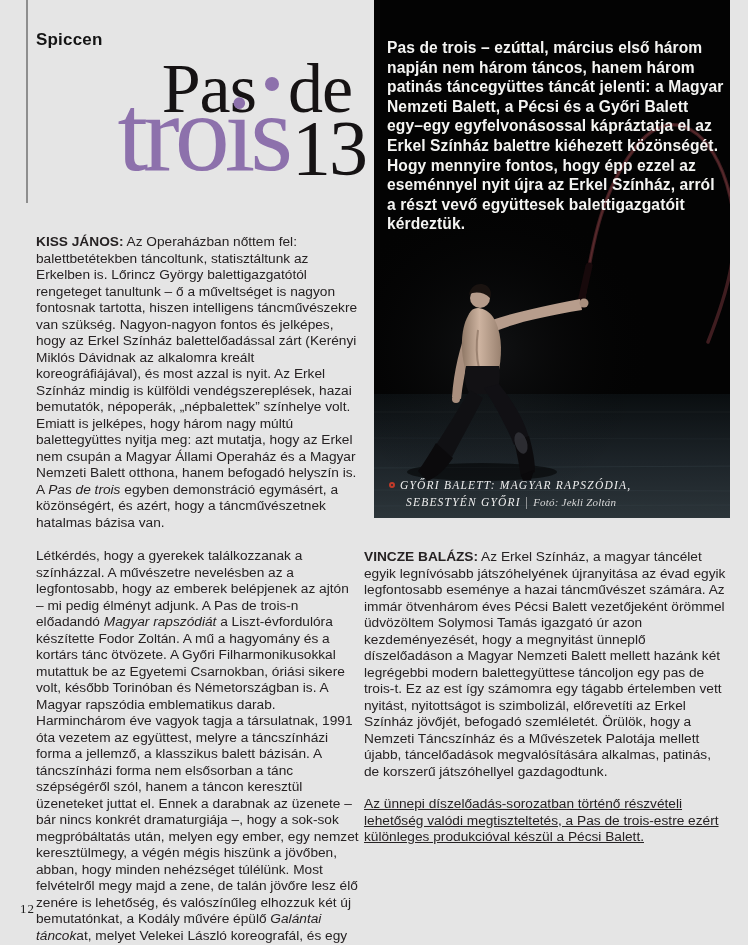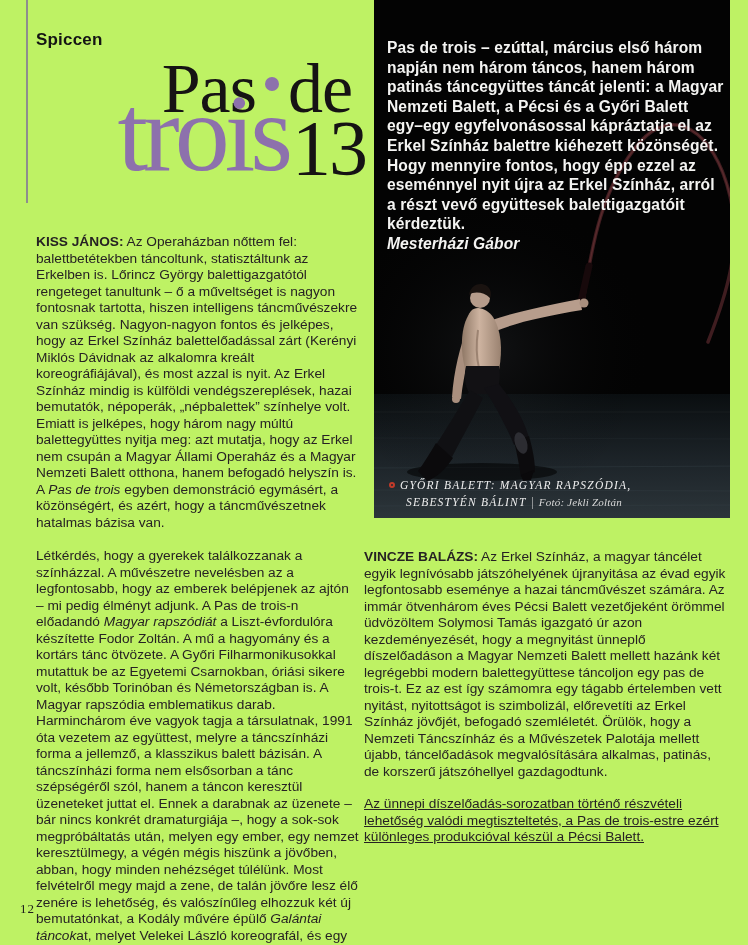--- a/index.html
+++ b/index.html
@@ -4,21 +4,21 @@
 <style>
   :root{
     --purple:#8d71ac;
     --marker-red:#c23b2a;
     --ink:#262223;
   }
   *{margin:0;padding:0;box-sizing:border-box;}
   html,body{background:#555;}
   body{font-family:"Liberation Sans",sans-serif;}
   .page{
-    position:relative;width:748px;height:945px;background:#bef264;
+    position:relative;width:748px;height:945px;background:#e5e5e5;
     margin:0 auto;overflow:hidden;color:var(--ink);
   }
   
   .left-rule{position:absolute;left:26px;top:0;width:2px;height:203px;background:#8e8e8e;}
   
   .section-label{position:absolute;left:36px;top:30px;font-size:17px;font-weight:bold;color:#141414;letter-spacing:.2px;}
   
   .title-block{position:absolute;left:28px;top:0;width:338px;height:215px;}
   .t-line1{position:absolute;top:54px;right:14px;font-family:"Liberation Serif","DejaVu Serif",serif;font-size:70px;line-height:1;color:#161314;letter-spacing:-1px;white-space:nowrap;}
   .title-dot{display:inline-block;width:14px;height:14px;border-radius:50%;background:var(--purple);margin:0 9px;transform:translateY(-21px);}
@@ -108,26 +108,25 @@
         <path d="M 62 443 C 56 453 50 463 44 471 L 53 481 C 62 478 71 470 79 458 Z" fill="#0b0a0c"></path>
         <path d="M 110 388 L 125 384 C 141 404 151 422 155 438 L 140 445 C 132 425 120 404 110 388 Z" fill="#111014"></path>
         <path d="M 140 441 L 155 436 C 159 450 161 462 161 472 L 147 477 C 145 465 143 453 140 441 Z" fill="#0c0b0d"></path>
         <ellipse cx="147" cy="443" rx="6" ry="11" fill="#35353b" opacity="0.8" transform="rotate(-18 147 443)"></ellipse>
         <path d="M 147 475 L 160 470 L 157 480 L 149 481 Z" fill="#0a090b"></path>
       </g>
     </svg>
 
     <div class="intro">
       <span>Pas de trois – ezúttal, március első három napján nem három táncos, hanem három patinás táncegyüttes táncát jelenti: a Magyar Nemzeti Balett, a Pécsi és a Győri Balett egy–egy egyfelvonásossal kápráztatja el az Erkel Színház balettre kiéhezett közönségét. Hogy mennyire fontos, hogy épp ezzel az eseménnyel nyit újra az Erkel Színház, arról a részt vevő együttesek balettigazgatóit kérdeztük.</span>
-      <span class="byline">Mesterházi Gábor</span>
     </div>
 
     <div class="caption">
       <div><span class="caption-marker"></span><span>GYŐRI BALETT: MAGYAR RAPSZÓDIA,</span></div>
-      <div class="caption-line2"><span>SEBESTYÉN BÁLINT</span><span class="caption-sep">|</span><span class="caption-credit">Fotó: Jekli Zoltán</span></div>
+      <div class="caption-line2"><span>SEBESTYÉN GYŐRI</span><span class="caption-sep">|</span><span class="caption-credit">Fotó: Jekli Zoltán</span></div>
     </div>
   </div>
 
   <div class="col col-left">
       <p><span class="b">KISS JÁNOS:</span><span> Az Operaházban nőttem fel: balettbetétekben táncoltunk, statisztáltunk az Erkelben is. Lőrincz György balettigazgatótól rengeteget tanultunk – ő a műveltséget is nagyon fontosnak tartotta, hiszen intelligens táncművészekre van szükség. Nagyon-nagyon fontos és jelképes, hogy az Erkel Színház balettelőadással zárt (Kerényi Miklós Dávidnak az alkalomra kreált koreográfiájával), és most azzal is nyit. Az Erkel Színház mindig is külföldi vendégszereplések, hazai bemutatók, népoperák, „népbalettek” színhelye volt. Emiatt is jelképes, hogy három nagy múltú balettegyüttes nyitja meg: azt mutatja, hogy az Erkel nem csupán a Magyar Állami Operaház és a Magyar Nemzeti Balett otthona, hanem befogadó helyszín is. A </span><span class="i">Pas de trois</span><span> egyben demonstráció egymásért, a közönségért, és azért, hogy a táncművészetnek hatalmas bázisa van.</span></p>
       <p><span>Létkérdés, hogy a gyerekek találkozzanak a színházzal. A művészetre nevelésben az a legfontosabb, hogy az emberek belépjenek az ajtón – mi pedig élményt adjunk. A Pas de trois-n előadandó </span><span class="i">Magyar rapszódiát</span><span> a Liszt-évfordulóra készítette Fodor Zoltán. A mű a hagyomány és a kortárs tánc ötvözete. A Győri Filharmonikusokkal mutattuk be az Egyetemi Csarnokban, óriási sikere volt, később Torinóban és Németországban is. A Magyar rapszódia emblematikus darab. Harminchárom éve vagyok tagja a társulatnak, 1991 óta vezetem az együttest, melyre a táncszínházi forma a jellemző, a klasszikus balett bázisán. A táncszínházi forma nem elsősorban a tánc szépségéről szól, hanem a táncon keresztül üzeneteket juttat el. Ennek a darabnak az üzenete – bár nincs konkrét dramaturgiája –, hogy a sok-sok megpróbáltatás után, melyen egy ember, egy nemzet keresztülmegy, a végén mégis hiszünk a jövőben, abban, hogy minden nehézséget túlélünk. Most felvételről megy majd a zene, de talán jövőre lesz élő zenére is lehetőség, és valószínűleg elhozzuk két új bemutatónkat, a Kodály művére épülő </span><span class="i">Galántai táncok</span><span>at, melyet Velekei László koreografál, és egy fiatal, Zágrábban élő horvát világpolgár rendezésében </span></p>
     </div>
   <div class="col col-right">
       <p><span class="b">VINCZE BALÁZS:</span><span> Az Erkel Színház, a magyar táncélet egyik legnívósabb játszóhelyének újranyitása az évad egyik legfontosabb eseménye a hazai táncművészet számára. Az immár ötvenhárom éves Pécsi Balett vezetőjeként örömmel üdvözöltem Solymosi Tamás igazgató úr azon kezdeményezését, hogy a megnyitást ünneplő díszelőadáson a Magyar Nemzeti Balett mellett hazánk két legrégebbi modern balettegyüttese táncoljon egy pas de trois-t. Ez az est így számomra egy tágabb értelemben vett nyitást, nyitottságot is szimbolizál, előrevetíti az Erkel Színház jövőjét, befogadó szemléletét. Örülök, hogy a Nemzeti Táncszínház és a Művészetek Palotája mellett újabb, táncelőadások megvalósítására alkalmas, patinás, de korszerű játszóhellyel gazdagodtunk.</span></p>
       <p><span>Az ünnepi díszelőadás-sorozatban történő részvételi lehetőség valódi megtiszteltetés, a Pas de trois-estre ezért különleges produkcióval készül a Pécsi Balett.</span></p>

